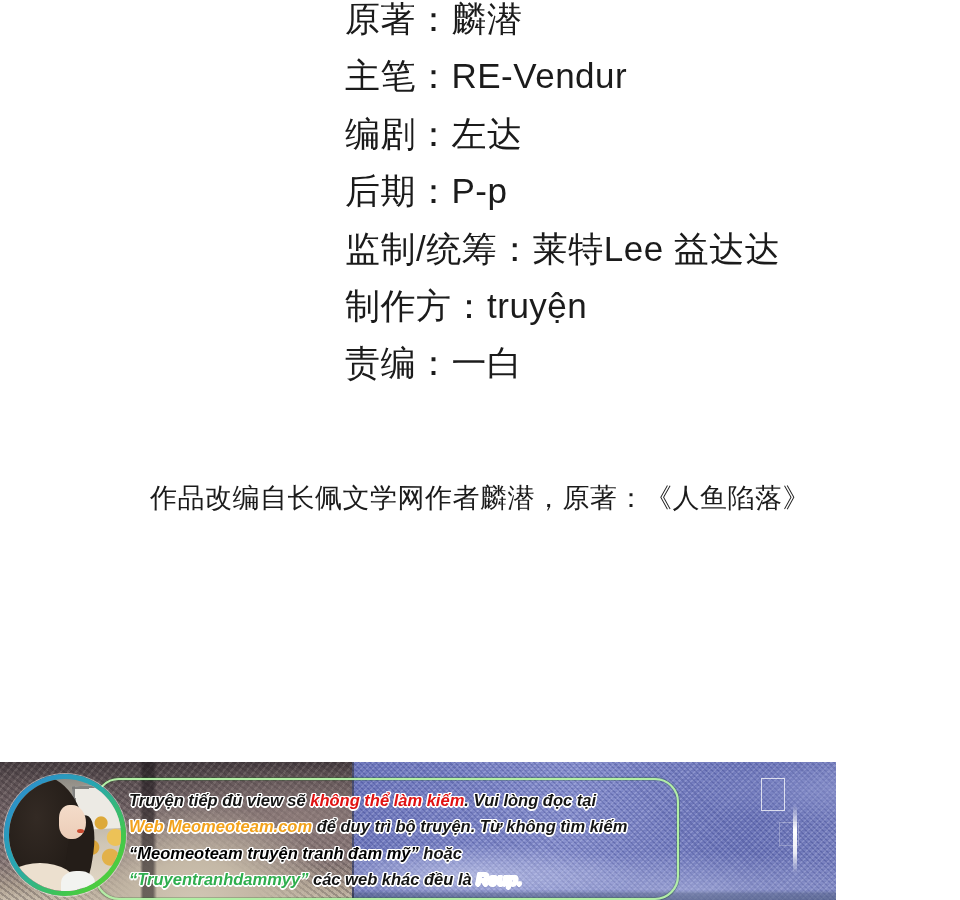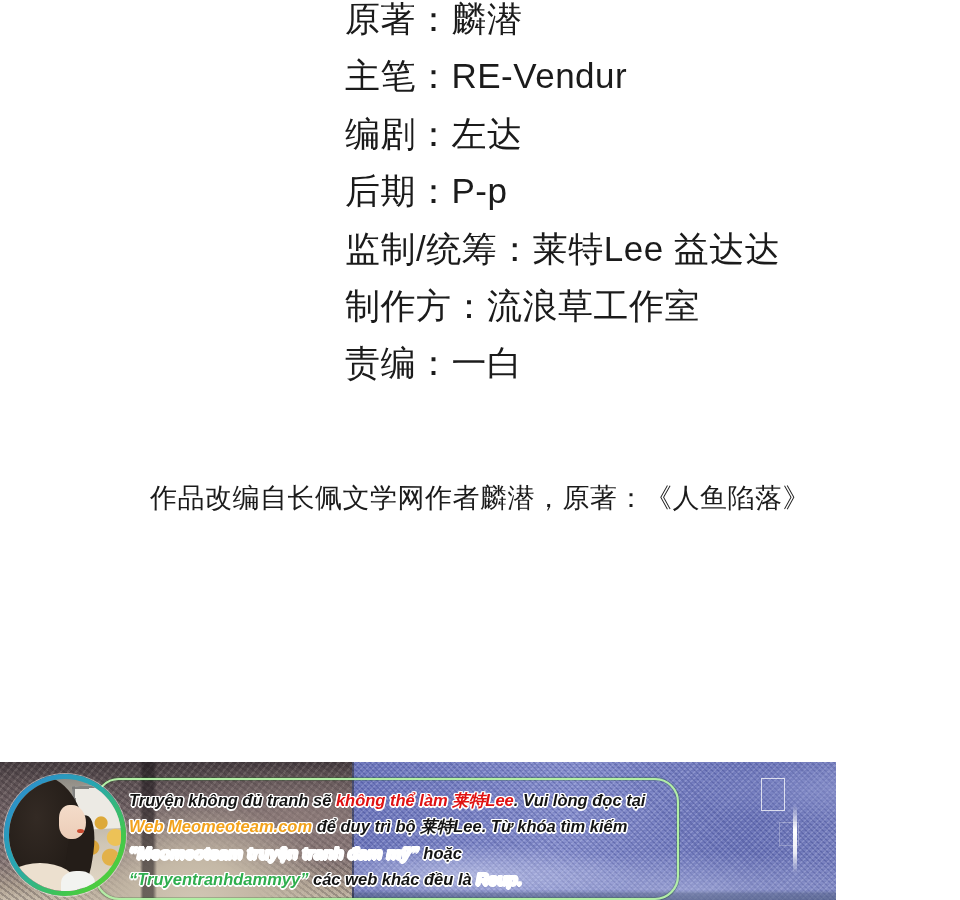--- a/index.html
+++ b/index.html
@@ -141,46 +141,46 @@
 <body>
 
 <div class="page">
 
   <div class="credits">
     <div class="credit-line">原著：麟潜</div>
     <div class="credit-line">主笔：RE-Vendur</div>
     <div class="credit-line">编剧：左达</div>
     <div class="credit-line">后期：P-p</div>
     <div class="credit-line">监制/统筹：莱特Lee  益达达</div>
-    <div class="credit-line">制作方：流浪草工作室</div>
+    <div class="credit-line">制作方：truyện</div>
     <div class="credit-line">责编：一白</div>
   </div>
 
   <div class="note">作品改编自长佩文学网作者麟潜，原著：《人鱼陷落》</div>
 
   <div class="footer">
     <div class="bg-left"></div>
     <div class="bg-right"></div>
 
     <div class="artifact rect1"></div>
     <div class="artifact rect2"></div>
     <div class="artifact rect3"></div>
     <div class="artifact streak"></div>
 
     <div class="notice-box"></div>
 
     <div class="notice-text">
       <div>
-        <span class="seg" style="color: rgb(20, 20, 20);">Truyện không đủ tranh sẽ </span><span class="seg" style="color: rgb(224, 18, 18);">không thể làm 莱特Lee</span><span class="seg" style="color: rgb(20, 20, 20);">. Vui lòng đọc tại</span>
+        <span class="seg" style="color: rgb(20, 20, 20);">Truyện tiếp đủ view sẽ </span><span class="seg" style="color: rgb(224, 18, 18);">không thể làm kiếm</span><span class="seg" style="color: rgb(20, 20, 20);">. Vui lòng đọc tại</span>
       </div>
       <div>
-        <span class="seg" style="color: rgb(242, 162, 28);">Web Meomeoteam.com</span><span class="seg" style="color: rgb(20, 20, 20);"> để duy trì bộ 莱特Lee. Từ khóa tìm kiếm</span>
+        <span class="seg" style="color: rgb(242, 162, 28);">Web Meomeoteam.com</span><span class="seg" style="color: rgb(20, 20, 20);"> để duy trì bộ truyện. Từ không tìm kiếm</span>
       </div>
       <div>
-        <span class="seg" style="color: #ffffff;">“Meomeoteam truyện tranh đam mỹ”</span><span class="seg" style="color: rgb(20, 20, 20);"> hoặc</span>
+        <span class="seg" style="color: #000000;">“Meomeoteam truyện tranh đam mỹ”</span><span class="seg" style="color: rgb(20, 20, 20);"> hoặc</span>
       </div>
       <div>
         <span class="seg" style="color: rgb(47, 174, 78);">“Truyentranhdammyy”</span><span class="seg" style="color: rgb(20, 20, 20); text-align: right;"> các web khác đều là </span><span class="seg" style="color: #ffffff;">Reup.</span>
       </div>
     </div>
 
     <div class="avatar">
       <div class="photo">
         <div class="window"></div>
         <div class="flowers"></div>

